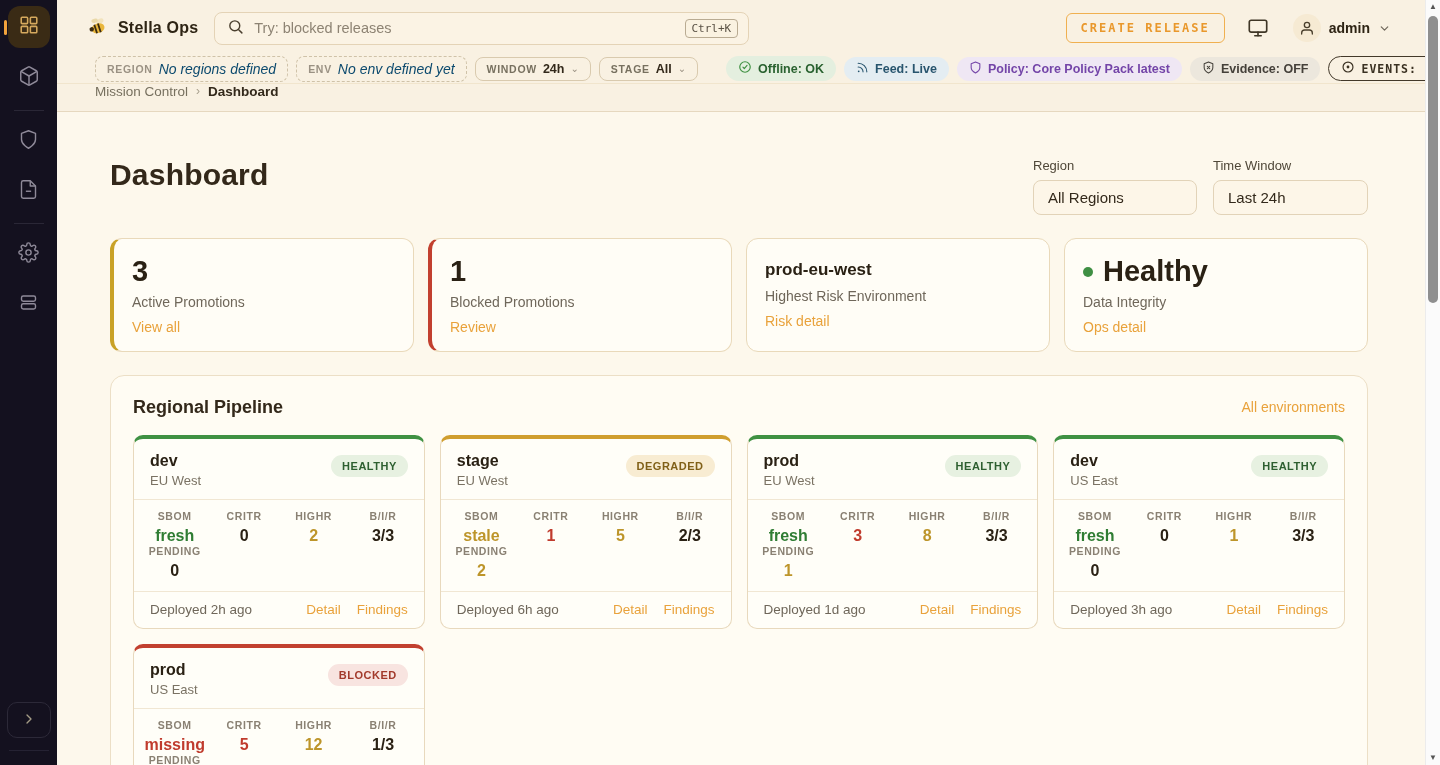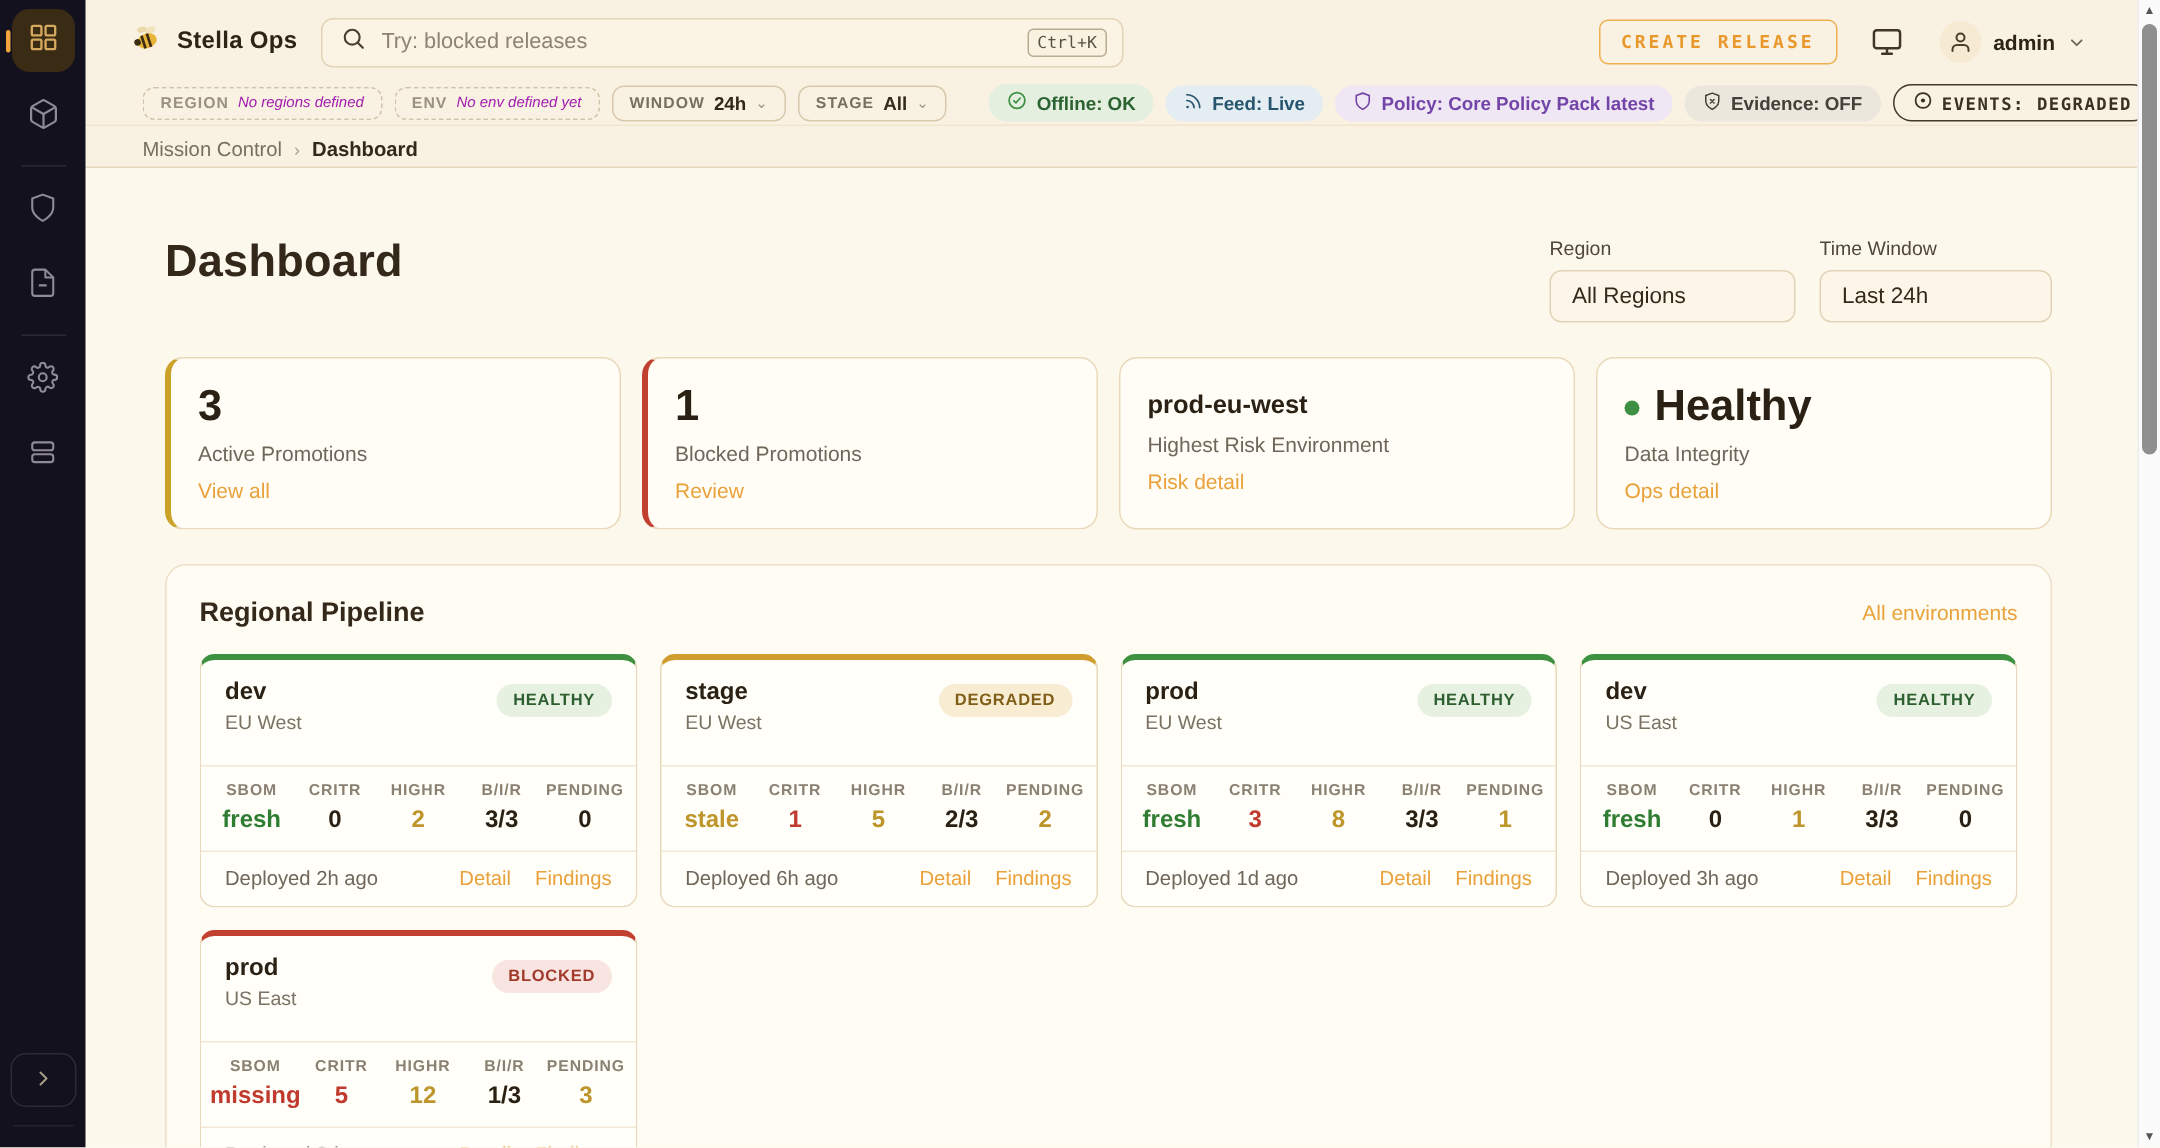--- a/index.html
+++ b/index.html
@@ -36,35 +36,35 @@
   .username { font-size:14px; font-weight:600; color:#2e2414; }
   .chev { color:#6f675a; display:flex; }
 
   
   .contextbar { height:28px; flex:0 0 28px; background:#f9f1e2; display:flex; align-items:center; padding:0 20px 2px 38px; gap:8px; border-bottom:1px solid #f1e5cd; white-space:nowrap; }
   .chip { display:flex; align-items:center; gap:6px; border-radius:8px; padding:4px 11px; font-size:12px; }
   .chip-dashed { border:1px dashed #cfc2a8; }
   .chip-solid { border:1px solid #d9caae; cursor:pointer; }
   .chip-label { font-size:10.5px; font-weight:700; letter-spacing:.7px; color:#9a9183; }
   .chip-solid .chip-label { color:#77705f; }
-  .chip-value-italic { font-style:italic; color:#a21caf; font-size:10px; }
+  .chip-value-italic { font-style:italic; color:#0c4a6e; font-size:14px; }
   .chip-value { color:#33291b; font-size:12.5px; font-weight:600; }
   .chip-chev { color:#9a9183; font-size:10px; }
   .ctx-div { width:1px; height:16px; background:#d9cbb0; margin:0 6px; }
   .pill { display:flex; align-items:center; gap:6px; border-radius:999px; padding:4px 12px; font-size:12.5px; font-weight:600; cursor:default; }
   .pill svg { flex:0 0 auto; }
   .pill-offline { background:#e4efdf; color:#2a6230; }
   .pill-offline svg { color:#3f9142; }
   .pill-feed { background:#e4edf2; color:#28556e; }
   .pill-policy { background:#efe7f4; color:#7445a8; }
   .pill-evidence { background:#ece7dd; color:#44403a; }
   .pill-events { background:transparent; border:1.5px solid #43392a; color:#3a3122; font-family:"DejaVu Sans Mono", monospace; font-size:11.5px; font-weight:700; letter-spacing:1px; padding:3px 12px; }
 
   
-  .breadcrumbbar { height:28px; flex:0 0 28px; background:#f9f1e2; display:flex; align-items:flex-end; padding:0 20px 4px 38px; gap:8px; border-bottom:1px solid #e6d8bf; }
+  .breadcrumbbar { height:28px; flex:0 0 28px; background:#f9f1e2; display:flex; align-items:flex-start; padding:0 20px 4px 38px; gap:8px; border-bottom:1px solid #e6d8bf; }
   .bc-parent { font-size:13.5px; color:#77705f; cursor:pointer; }
   .bc-sep { color:#a89f8d; font-size:12px; }
   .bc-current { font-size:13.5px; font-weight:600; color:#33291b; }
 
   
   .content { flex:1; background:#fdf8ec; overflow:hidden; padding:0 57px 0 53px; }
   .page-head { margin-top:46px; display:flex; justify-content:space-between; align-items:flex-start; }
   .page-title { font-size:30px; font-weight:700; color:#33281a; letter-spacing:.2px; }
   .page-subtitle { margin-top:9px; font-size:15px; color:#5f5748; }
   .filters { display:flex; gap:16px; }
@@ -93,21 +93,21 @@
   .pcard { background:#fffef8; border:1px solid #e8d9bd; border-radius:10px; border-top:4px solid #3f9142; overflow:hidden; }
   .pcard.degraded { border-top-color:#d09e2e; }
   .pcard.blocked { border-top-color:#c2402f; }
   .pcard-head { padding:13px 16px 11px; display:flex; justify-content:space-between; align-items:flex-start; }
   .pcard-env { font-size:16px; font-weight:700; color:#2a2114; }
   .pcard-region { margin-top:3px; font-size:13px; color:#7a7263; }
   .badge { font-size:11px; font-weight:700; letter-spacing:.5px; border-radius:999px; padding:5px 11px; margin-top:3px; }
   .badge-healthy { background:#e7f1e1; color:#2d5f30; }
   .badge-degraded { background:#f8ecd2; color:#806018; }
   .badge-blocked { background:#f8e4e0; color:#a23a2b; }
-  .pstats { display:grid; grid-template-columns:repeat(5,1fr); border-top:1px solid #f1e7d3; border-bottom:1px solid #f1e7d3; padding:10px 6px 11px; text-align:center;margin-top:10px; }
+  .pstats { display:grid; grid-template-columns:repeat(4,1fr); border-top:1px solid #f1e7d3; border-bottom:1px solid #f1e7d3; padding:10px 6px 11px; text-align:center; }
   .pstat-label { font-size:10.5px; letter-spacing:.6px; color:#8a8173; font-weight:600; }
   .pstat-value { margin-top:5px; font-size:16px; font-weight:700; }
   .v-dark { color:#2a2114; } .v-green { color:#2f7d33; } .v-amber { color:#bd952a; } .v-red { color:#c03b2d; }
   .pcard-foot { padding:10px 16px 11px; display:flex; justify-content:space-between; align-items:center; }
   .deployed { font-size:13.5px; color:#6f675a; }
   .foot-links { display:flex; gap:16px; }
   .foot-link { font-size:13.5px; color:#e9a23b; cursor:pointer; }
 
   
   .scrollbar { width:15px; flex:0 0 15px; height:765px; background:#fbfbfb; border-left:1px solid #ececec; position:relative; display:flex; flex-direction:column; align-items:center; justify-content:space-between; padding:3px 0; }

